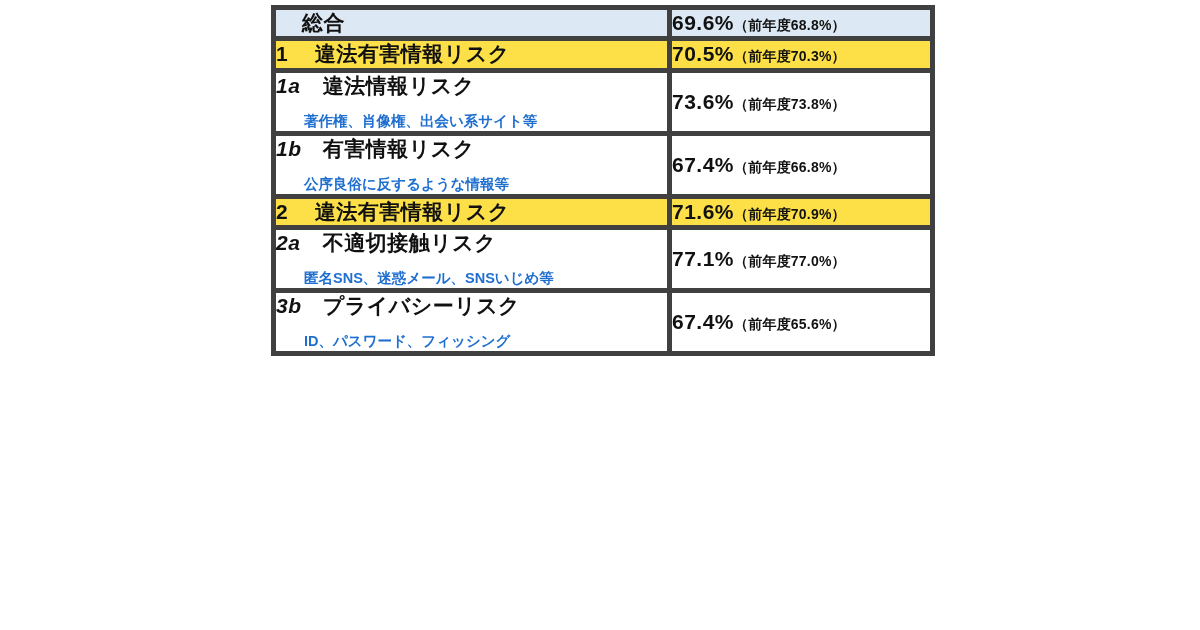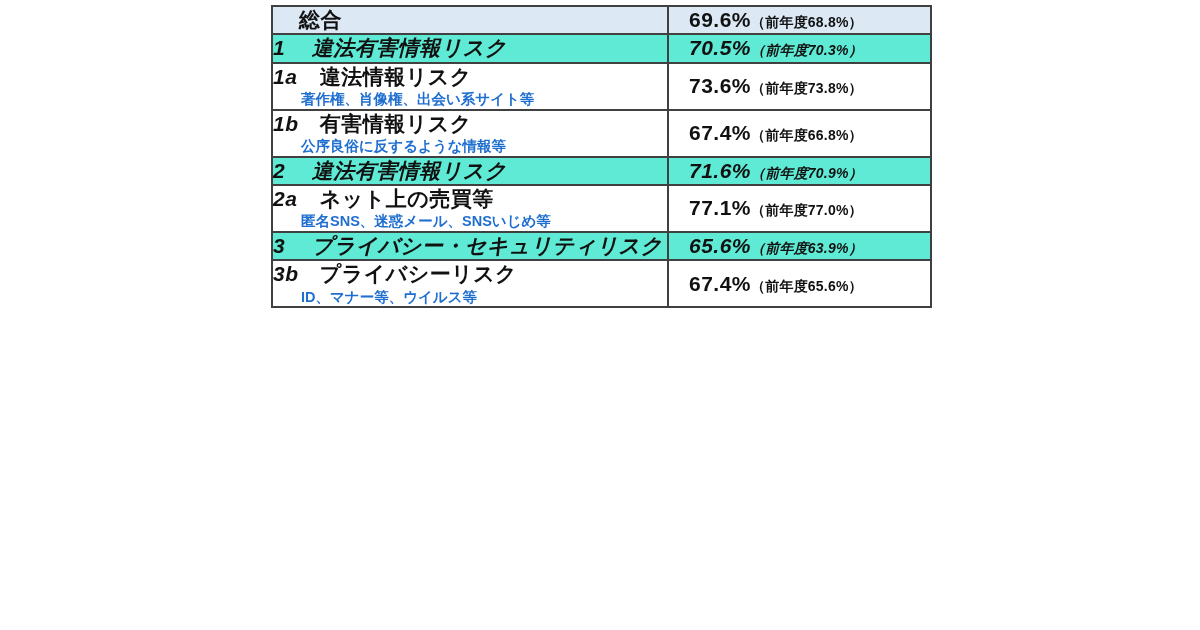--- a/index.html
+++ b/index.html
@@ -28,28 +28,27 @@
   }
   table.risk-table {
     border-collapse: collapse;
     width: 659px;
     table-layout: fixed;
   }
   table.risk-table col.c-label { width: 396px; }
   table.risk-table col.c-value { width: 263px; }
 
   table.risk-table td {
-    border: 2px solid #404040;
+    border: 5px solid #404040;
     padding: 0;
     vertical-align: middle;
     background: #ffffff;
   }
   tr.level-major td {
-    background: #5eead4;
-    font-style: italic;
+    background: #fde047;
   }
   tr.level-total td {
     background: #dce9f5;
   }
 
   .label-cell {
     padding: 7px 10px 7px 14px;
   }
   .value-cell {
     padding: 7px 8px 7px 10px;
@@ -69,33 +68,32 @@
   }
   .label-main .num.wide {
     min-width: 34px;
     font-style: italic;
   }
   .label-sub {
     font-size: 14.5px;
     font-weight: bold;
     color: #1f6fd0;
     line-height: 1.3;
-    margin-top: 0;
+    margin-top: 13px;
     padding-left: 28px;
   }
   tr.level-total .label-main {
     font-size: 21px;
   }
 
   .value-pct {
     font-size: 21px;
     font-weight: bold;
     color: #111111;
     letter-spacing: 0.5px;
-    margin-left: 20px;
   }
   .value-prev {
     font-size: 14px;
     font-weight: bold;
     color: #111111;
     letter-spacing: 0.2px;
   }
 </style>
 </head>
 <body>
@@ -162,49 +160,39 @@
             </div>
           </td>
           <td class="value-cell">
             <span class="value-pct">71.6%</span><span class="value-prev">（前年度70.9%）</span>
           </td>
         </tr>
 
         <tr class="level-minor">
           <td class="label-cell">
             <div class="label-main">
-              <span class="num wide">2a</span>&nbsp;&nbsp;<span>ネット上の売買等</span>
+              <span class="num wide">2a</span>&nbsp;&nbsp;<span>不適切接触リスク</span>
             </div>
             <div class="label-sub">匿名SNS、迷惑メール、SNSいじめ等</div>
           </td>
           <td class="value-cell">
             <span class="value-pct">77.1%</span><span class="value-prev">（前年度77.0%）</span>
           </td>
         </tr>
 
 
 
-        <tr class="level-major">
-          <td class="label-cell">
-            <div class="label-main">
-              <span class="num">3</span>&nbsp;&nbsp;<span>プライバシー・セキュリティリスク</span>
-            </div>
-          </td>
-          <td class="value-cell">
-            <span class="value-pct">65.6%</span><span class="value-prev">（前年度63.9%）</span>
-          </td>
-        </tr>
 
 
         <tr class="level-minor">
           <td class="label-cell">
             <div class="label-main">
               <span class="num wide">3b</span>&nbsp;&nbsp;<span>プライバシーリスク</span>
             </div>
-            <div class="label-sub">ID、マナー等、ウイルス等</div>
+            <div class="label-sub">ID、パスワード、フィッシング</div>
           </td>
           <td class="value-cell">
             <span class="value-pct">67.4%</span><span class="value-prev">（前年度65.6%）</span>
           </td>
         </tr>
 
       </tbody>
     </table>
   </div>
 </div>

